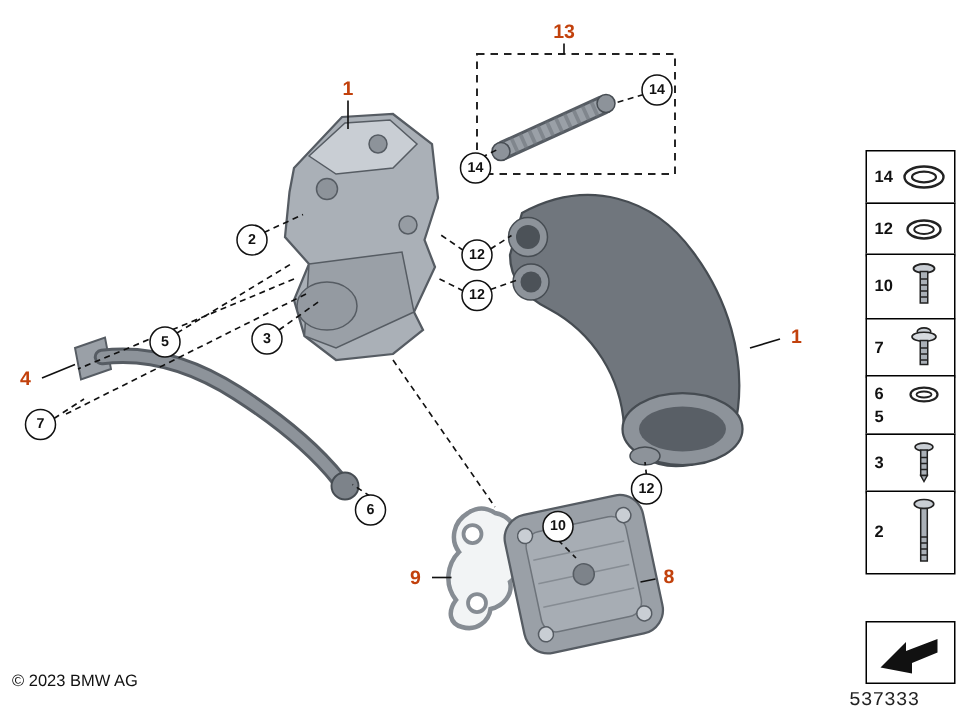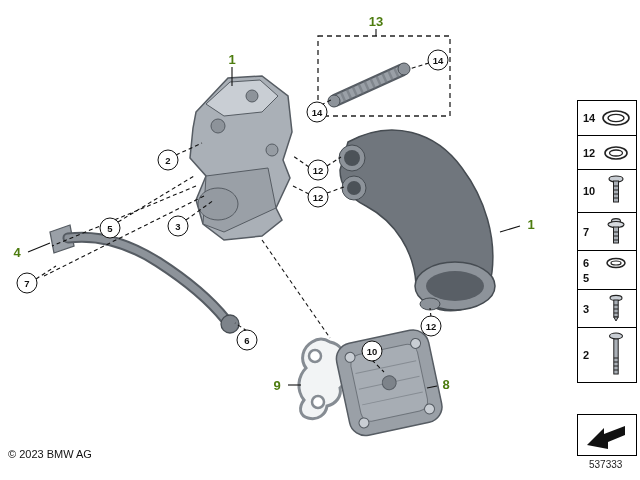--- a/index.html
+++ b/index.html
@@ -2,33 +2,33 @@
 <html><head>
 <meta charset="utf-8">
 <style>
   html,body{margin:0;padding:0;background:#fff;}
   .stage{position:relative;width:640px;height:480px;background:#ffffff;overflow:hidden;
          font-family:"Liberation Sans",sans-serif;}
   .art{position:absolute;left:0;top:0;}
   .co{position:absolute;width:19px;height:19px;border:1.6px solid #111;border-radius:50%;
       background:#fff;display:flex;align-items:center;justify-content:center;
       font-size:9.5px;font-weight:bold;color:#111;transform:translate(-50%,-50%);z-index:5;}
-  .lab{position:absolute;transform:translate(-50%,-50%);font-size:13px;font-weight:bold;color:#4d7c0f;z-index:5;}
+  .lab{position:absolute;transform:translate(-50%,-50%);font-size:13px;font-weight:bold;color:#c2410c;z-index:5;}
   .legend{position:absolute;left:577px;top:100px;width:60px;z-index:6;}
   .lrow{box-sizing:border-box;border:1.5px solid #000;background:#fff;margin-top:-1.5px;
         display:flex;align-items:center;padding:0 3px 0 5px;}
   .lrow:first-child{margin-top:0;}
   .lnum{font-size:11px;font-weight:bold;color:#111;min-width:16px;}
   .licon{flex:1;display:flex;justify-content:center;align-items:center;}
   .dualwrap{display:flex;flex-direction:column;width:100%;justify-content:center;gap:2px;}
   .dline{display:flex;align-items:center;}
   .arrowbox{position:absolute;left:577px;top:414px;width:60px;height:42px;box-sizing:border-box;
             border:1.5px solid #000;background:#fff;display:flex;align-items:center;justify-content:center;z-index:6;}
   .copyright{position:absolute;left:8px;top:448px;font-size:11px;color:#111;z-index:6;}
-  .docnum{position:absolute;left:589px;top:459px;font-size:10px;color:#222;z-index:6;}
+  .docnum{position:absolute;left:566px;top:459px;font-size:13px;color:#222;z-index:6;font-family:Liberation Mono, monospace;}
 </style>
 </head>
 <body>
 
 <div class="stage">
 
   <svg class="art" width="640" height="480" viewBox="0 0 640 480">
 
     <g>
       <rect x="318" y="36" width="132" height="80" fill="none" stroke="#222" stroke-width="1.3" stroke-dasharray="5 4"></rect>

